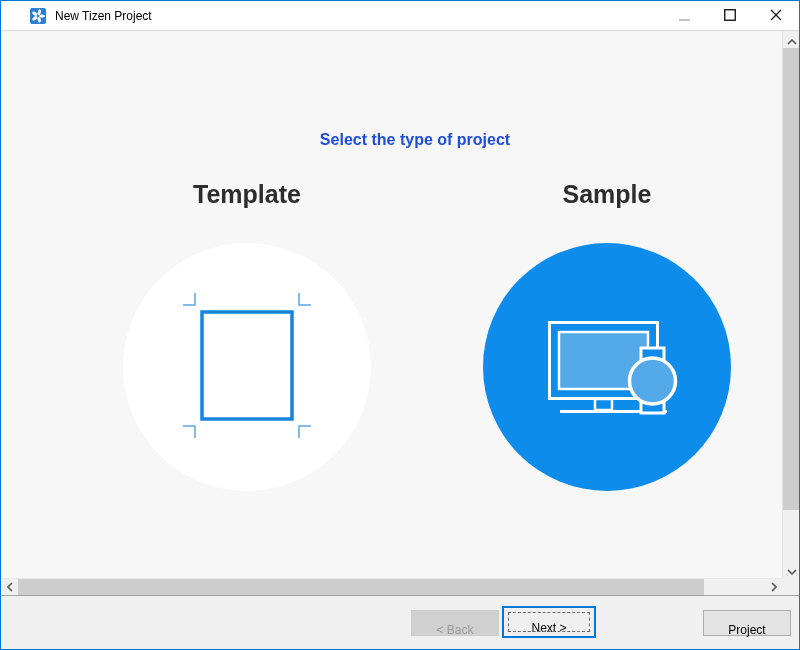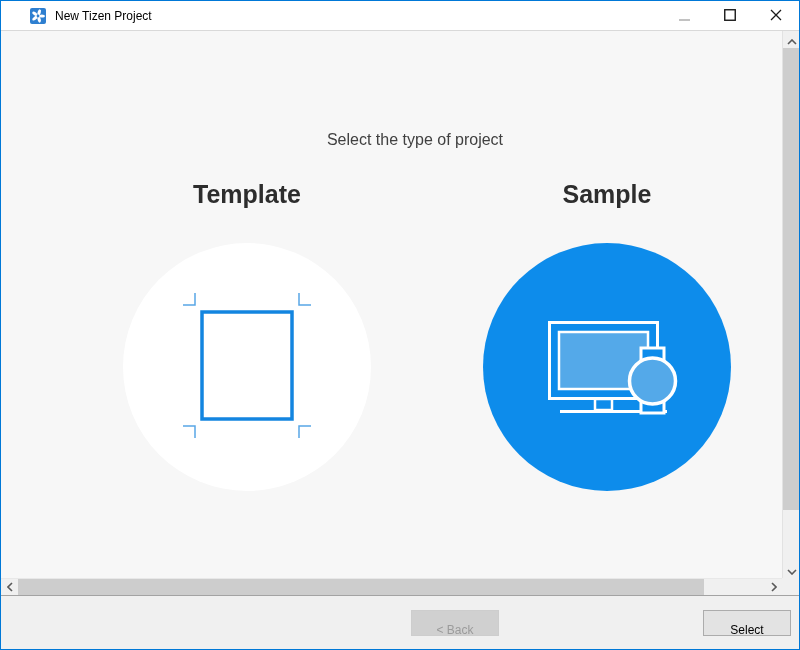--- a/index.html
+++ b/index.html
@@ -22,21 +22,21 @@
   .titlebar{position:absolute;top:0;left:0;right:0;height:30px;background:var(--titlebar-bg);
             display:flex;align-items:center;border-bottom:1px solid #d9d9d9;padding-left:20px;}
   .app-icon{margin-left:9px;width:16px;height:16px;display:flex;flex:0 0 auto;}
   .title{margin-left:9px;font-size:12px;color:#000;white-space:nowrap;}
   .win-controls{margin-left:auto;display:flex;height:100%;}
   .win-btn{width:46px;height:100%;display:flex;align-items:center;justify-content:center;cursor:default;}
 
   
   .content{position:absolute;top:30px;left:0;width:781px;height:547px;background:var(--content-bg);}
   .heading{position:absolute;top:100px;left:414px;transform:translateX(-50%);
-           font-size:16px;font-weight:normal;color:#404040;white-space:nowrap;}
+           font-size:16px;font-weight:bold;color:#1d4ed8;white-space:nowrap;}
   .option-label{position:absolute;top:149px;width:248px;text-align:center;
                 font-size:25px;font-weight:bold;color:#2d2d2d;}
   .label-template{left:122px;}
   .label-sample{left:482px;}
   .circle{position:absolute;top:212px;width:248px;height:248px;border-radius:50%;
           display:flex;align-items:center;justify-content:center;cursor:pointer;}
   .circle-template{left:122px;background:#ffffff;}
   .circle-sample{left:482px;background:var(--sample-blue);}
   .devices-svg{margin-left:12px;margin-top:8px;}
 
@@ -185,16 +185,19 @@
             <path d="M1 1 L5 5 L1 9" fill="none" stroke="#595959" stroke-width="1.6"></path>
           </svg>
       </span>
     </div>
   </div>
   <div class="corner"></div>
 
   <div class="separator"></div>
   <div class="button-bar">
     <button class="btn btn-back disabled">&lt; Back</button>
-    <button class="btn btn-cancel">Select</button>
+    <div class="next-wrap">
+      <button class="btn btn-next">Next &gt;</button>
+    </div>
+    <button class="btn btn-cancel">Project</button>
   </div>
 
 </div>
 
 </body></html>

